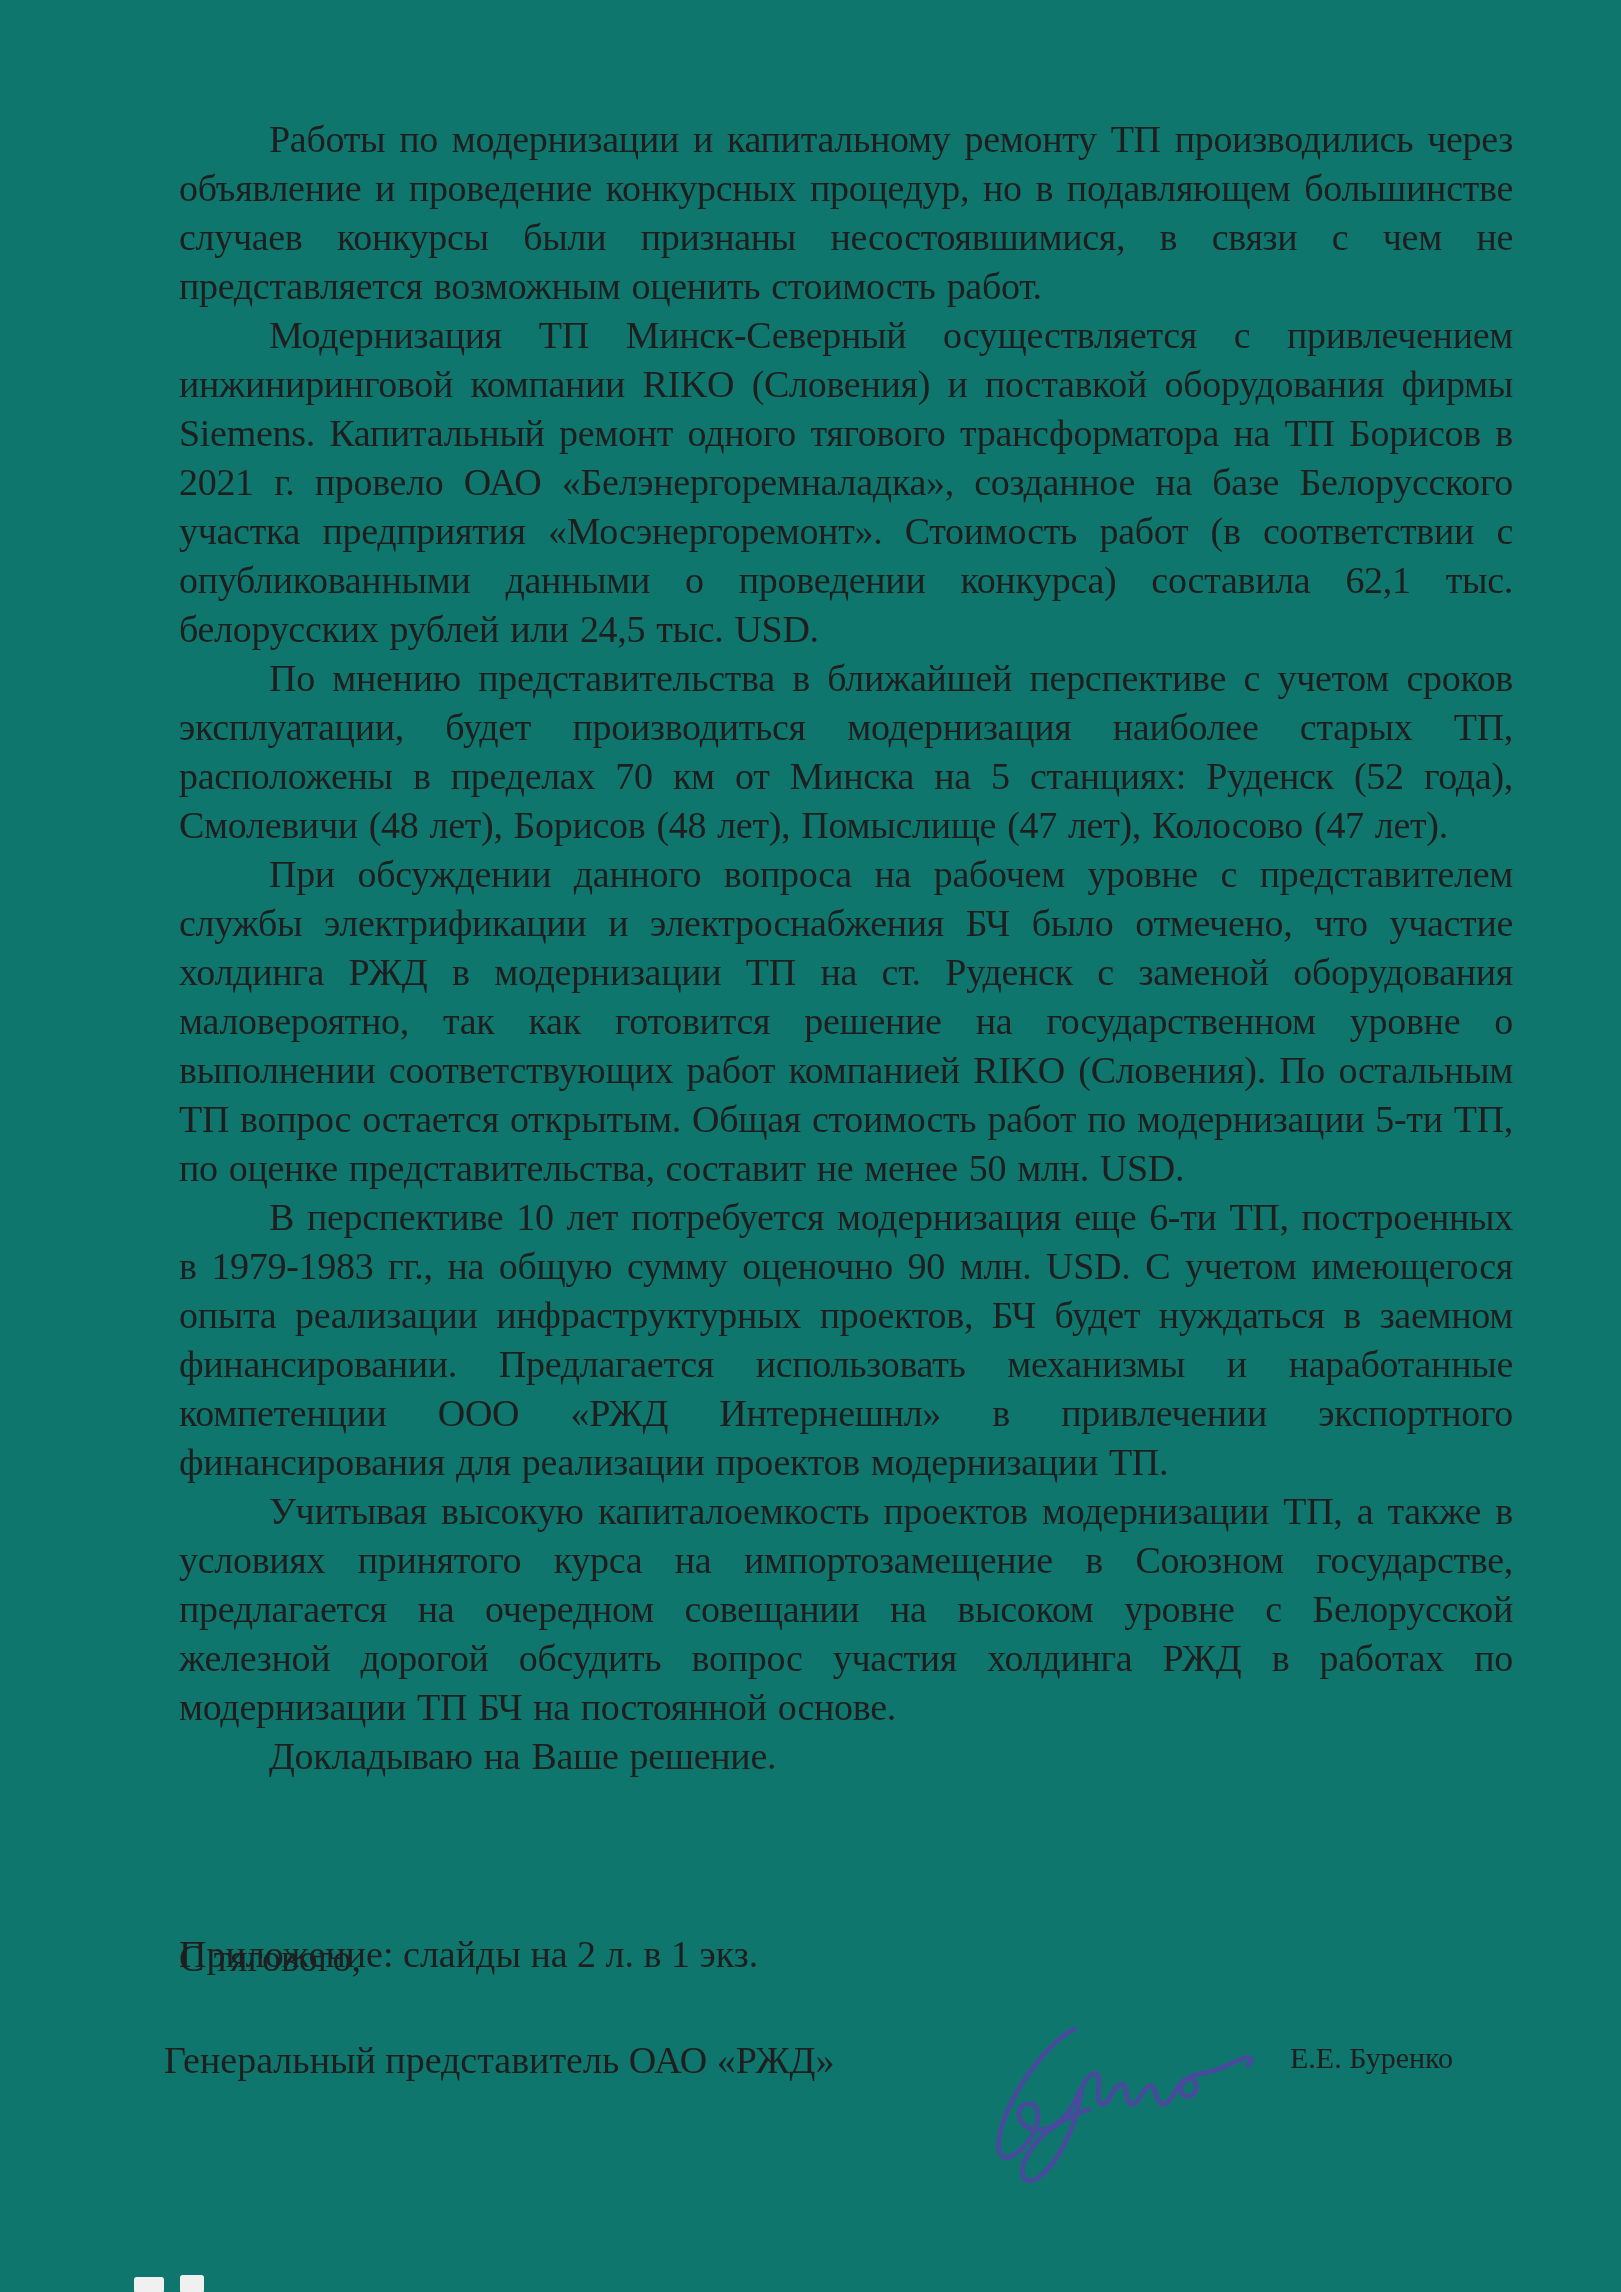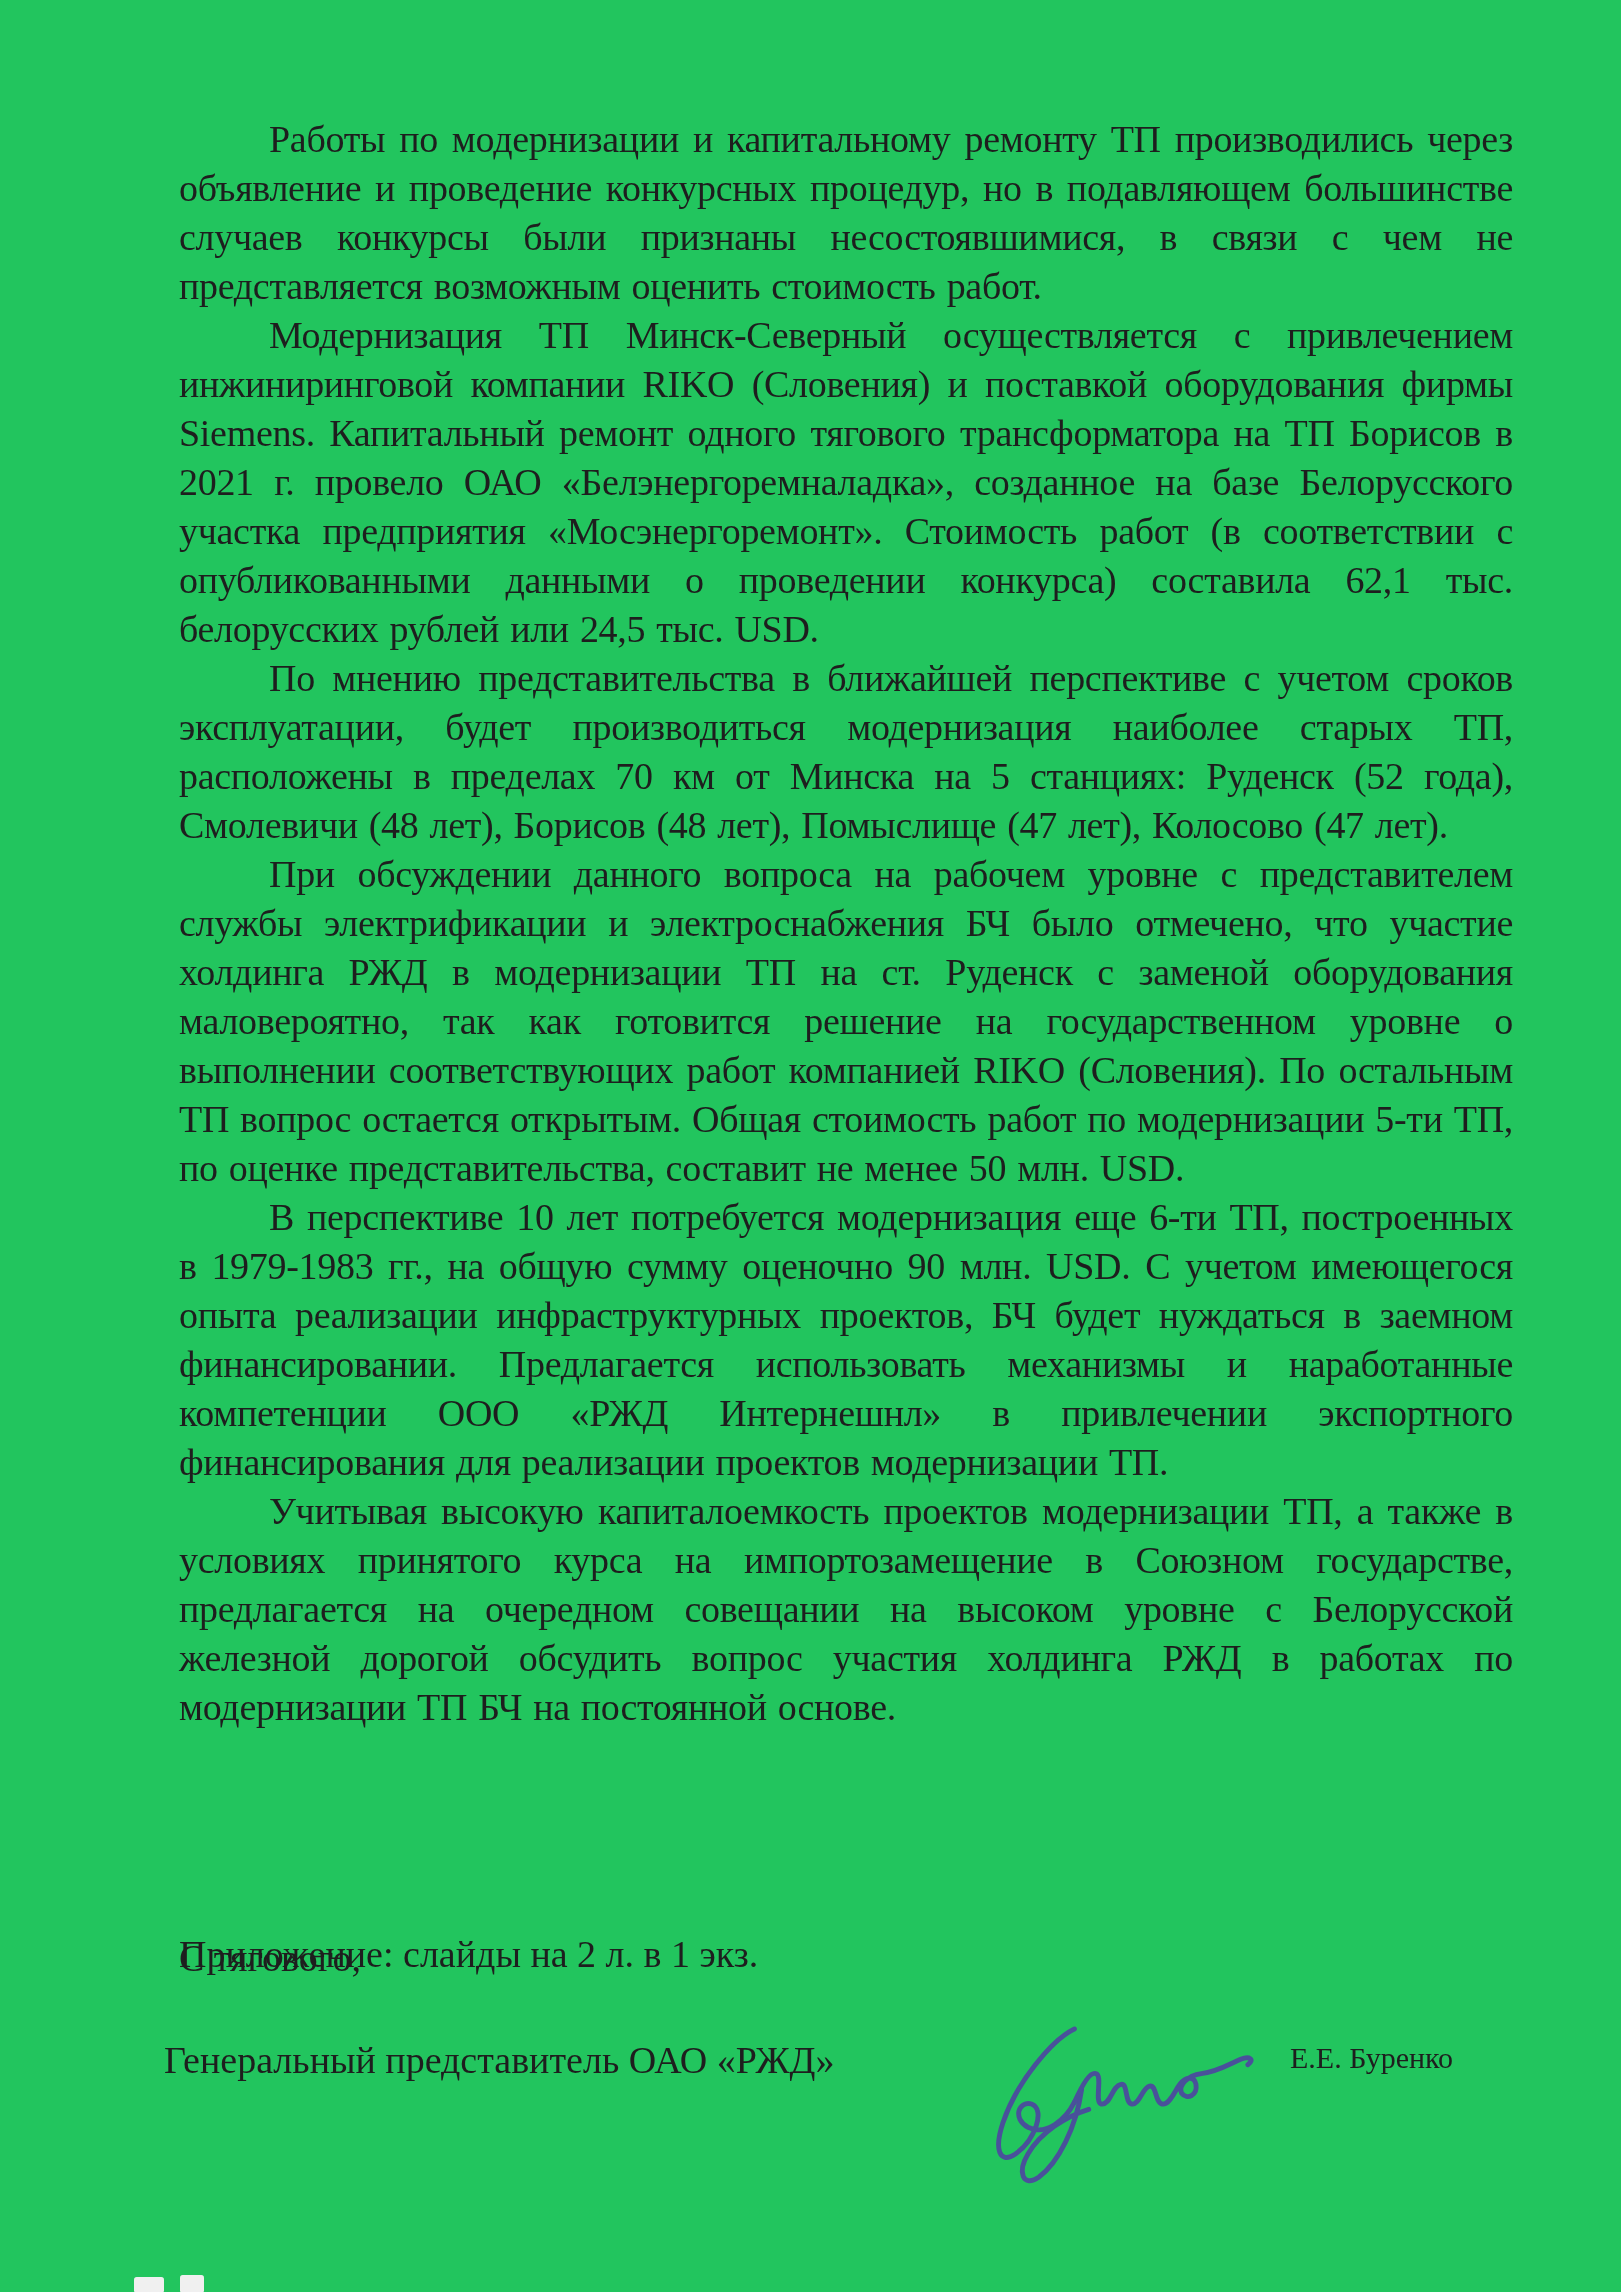--- a/index.html
+++ b/index.html
@@ -4,21 +4,21 @@
 <style>
   html, body {
     margin: 0;
     padding: 0;
     background: #ffffff;
   }
   .page {
     position: relative;
     width: 1621px;
     height: 2293px;
-    background: #22c55e;
+    background: #0f766e;
     overflow: hidden;
     font-family: "Liberation Serif", serif;
     color: #1e1e1e;
   }
   .body-text {
     position: absolute;
     top: 115px;
     left: 179px;
     width: 1334px;
   }
@@ -78,20 +78,21 @@
 
 <div class="page">
 
   <div class="body-text">
       <p class="para"><span>Работы по модернизации и капитальному ремонту ТП производились через объявление и проведение конкурсных процедур, но в подавляющем большинстве случаев конкурсы были признаны несостоявшимися, в связи с чем не представляется возможным оценить стоимость работ.</span></p>
       <p class="para"><span>Модернизация ТП Минск-Северный осуществляется с привлечением инжиниринговой компании RIKO (Словения) и поставкой оборудования фирмы Siemens. Капитальный ремонт одного тягового трансформатора на ТП Борисов в 2021 г. провело ОАО «Белэнергоремналадка», созданное на базе Белорусского участка предприятия «Мосэнергоремонт». Стоимость работ (в соответствии с опубликованными данными о проведении конкурса) составила 62,1 тыс. белорусских рублей или 24,5 тыс. USD.</span></p>
       <p class="para"><span>По мнению представительства в ближайшей перспективе с учетом сроков эксплуатации, будет производиться модернизация наиболее старых ТП, расположены в пределах 70 км от Минска на 5 станциях: Руденск (52 года), Смолевичи (48 лет), Борисов (48 лет), Помыслище (47 лет), Колосово (47 лет).</span></p>
       <p class="para"><span>При обсуждении данного вопроса на рабочем уровне с представителем службы электрификации и электроснабжения БЧ было отмечено, что участие холдинга РЖД в модернизации ТП на ст. Руденск с заменой оборудования маловероятно, так как готовится решение на государственном уровне о выполнении соответствующих работ компанией RIKO (Словения). По остальным ТП вопрос остается открытым. Общая </span><span class="b">стоимость работ по модернизации 5-ти ТП, по оценке представительства, составит не менее 50 млн. USD.</span></p>
       <p class="para"><span class="b">В перспективе 10 лет </span><span>потребуется модернизация </span><span class="b">еще 6-ти ТП,</span><span> построенных в 1979-1983 гг., на общую </span><span class="b">сумму оценочно 90 млн. USD.</span><span> С учетом имеющегося опыта реализации инфраструктурных проектов, БЧ будет нуждаться в заемном финансировании. Предлагается использовать механизмы и наработанные компетенции ООО «РЖД Интернешнл» в привлечении экспортного финансирования для реализации проектов модернизации ТП.</span></p>
       <p class="para"><span>Учитывая высокую капиталоемкость проектов модернизации ТП, а также в условиях принятого курса на импортозамещение в Союзном государстве, предлагается на очередном совещании на высоком уровне с Белорусской железной дорогой обсудить вопрос участия холдинга РЖД в работах по модернизации ТП БЧ на постоянной основе.</span></p>
+      <p class="para"><span>Докладываю на Ваше решение.</span></p>
     </div>
 
   <div class="single-line attachment">Приложение: слайды на 2 л. в 1 экз.</div>
 
   <div class="single-line closing">С тягового,</div>
 
   <div class="signer-title">
     <div>Генеральный представитель ОАО «РЖД»</div>
   </div>
 

